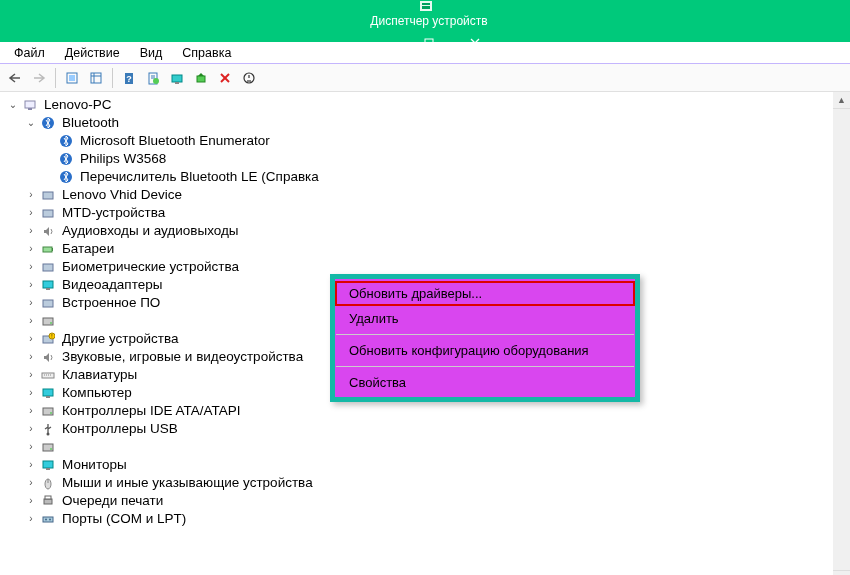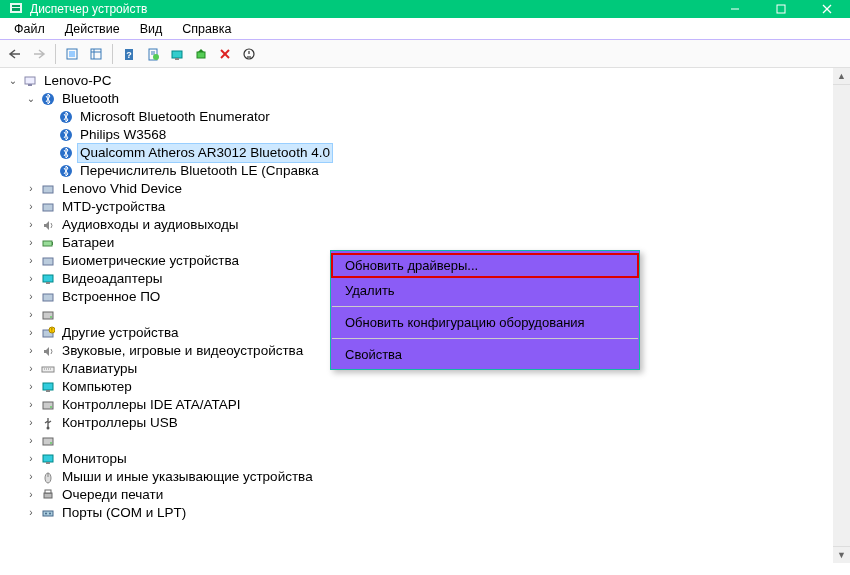--- a/index.html
+++ b/index.html
@@ -1,18 +1,18 @@
 <!DOCTYPE html>
 <html><head>
 <meta charset="utf-8">
 <style>
 * { box-sizing: border-box; margin: 0; padding: 0; font-family: 'Segoe UI', Tahoma, sans-serif; }
 body { width: 850px; height: 575px; background: #fff; overflow: hidden; position: relative; }
 
-.titlebar { height: 18px; background: #00c97b; display: flex; align-items: center; padding: 0 0 0 8px; color: #fff; }
+.titlebar { height: 42px; background: #00c97b; display: flex; align-items: center; padding: 0 0 0 8px; color: #fff; flex-direction: column; }
 .titlebar .app-icon { width: 16px; height: 16px; margin-right: 6px; display: flex; align-items: center; justify-content: center; }
 .titlebar .title { font-size: 12px; flex: 1; }
 .titlebar .controls { display: flex; }
 .titlebar .ctrl { width: 46px; height: 30px; display: flex; align-items: center; justify-content: center; cursor: pointer; }
 
 .menubar { height: 22px; display: flex; align-items: center; padding: 0 4px; font-size: 12.5px; border-bottom: 1px solid #c4b5fd; }
 .menubar .menu-item { padding: 2px 10px; cursor: pointer; }
 
 .toolbar { height: 28px; display: flex; align-items: center; padding: 0 4px; border-bottom: 1px solid #e0e0e0; gap: 2px; background: #fafafa;}
 .toolbar .tb { width: 22px; height: 22px; display:flex;align-items:center;justify-content:center; border: 1px solid transparent; cursor:pointer;}
@@ -27,21 +27,21 @@
 .selected { background: #cde8ff; outline:1px solid #99cfff;}
 .indent-0 { padding-left: 0px; }
 .indent-1 { padding-left: 18px; }
 .indent-2 { padding-left: 36px; }
 
 .scrollbar { position:absolute; right:0; top:0; bottom:0; width:17px; background:#f0f0f0; }
 .scroll-up,.scroll-down{height:17px;display:flex;align-items:center;justify-content:center;color:#666;font-size:9px;cursor:pointer;}
 .scroll-up{border-bottom:1px solid #ddd;}
 .scroll-down{position:absolute;bottom:0;left:0;right:0;border-top:1px solid #ddd;}
 
-.context-menu { position:absolute; left:330px; top:182px; width:310px; background:#8b5cf6; border:1px solid #14b8a6; box-shadow:3px 3px 6px rgba(0,0,0,0.25); font-size:13px; padding:2px 0;}
+.context-menu { position:absolute; left:330px; top:182px; width:310px; background:#d946ef; border:5px solid #14b8a6; box-shadow:3px 3px 6px rgba(0,0,0,0.25); font-size:13px; padding:2px 0;}
 .context-menu .item { padding: 5px 14px; cursor:pointer;}
 .context-menu .csep { height:1px; background:#ccc; margin:3px 1px;}
 .highlight { outline: 2px solid #d00; outline-offset:-2px;}
 
 svg { display:block; }
 </style>
 </head>
 <body>
 
 <div class="titlebar">
@@ -190,30 +190,20 @@
       <span class="label">Philips W3568</span>
     </div>
     <div class="node indent-2">
       <span class="arrow"></span>
       <span class="device-icon">
           <svg width="14" height="14">
             <circle cx="7" cy="7" r="6" fill="#2a6fc9"></circle>
             <path d="M5 4 L9 10 L7 12 L7 2 L9 4 L5 10" fill="none" stroke="#fff" stroke-width="1"></path>
           </svg>
         </span>
-      <span class="label selected">Qualcomm Atheros AR3012 Bluetooth 4.0</span>
-    </div>
-    <div class="node indent-2">
-      <span class="arrow"></span>
-      <span class="device-icon">
-          <svg width="14" height="14">
-            <circle cx="7" cy="7" r="6" fill="#2a6fc9"></circle>
-            <path d="M5 4 L9 10 L7 12 L7 2 L9 4 L5 10" fill="none" stroke="#fff" stroke-width="1"></path>
-          </svg>
-        </span>
       <span class="label">Перечислитель Bluetooth LE (Справка</span>
     </div>
     <div id="cat-list">
         <div class="node indent-1">
           <span class="arrow">›</span>
           <span class="device-icon">
             <svg width="14" height="14">
               <rect x="2" y="4" width="10" height="7" fill="#bcd" stroke="#679"></rect>
             </svg>
           </span>

